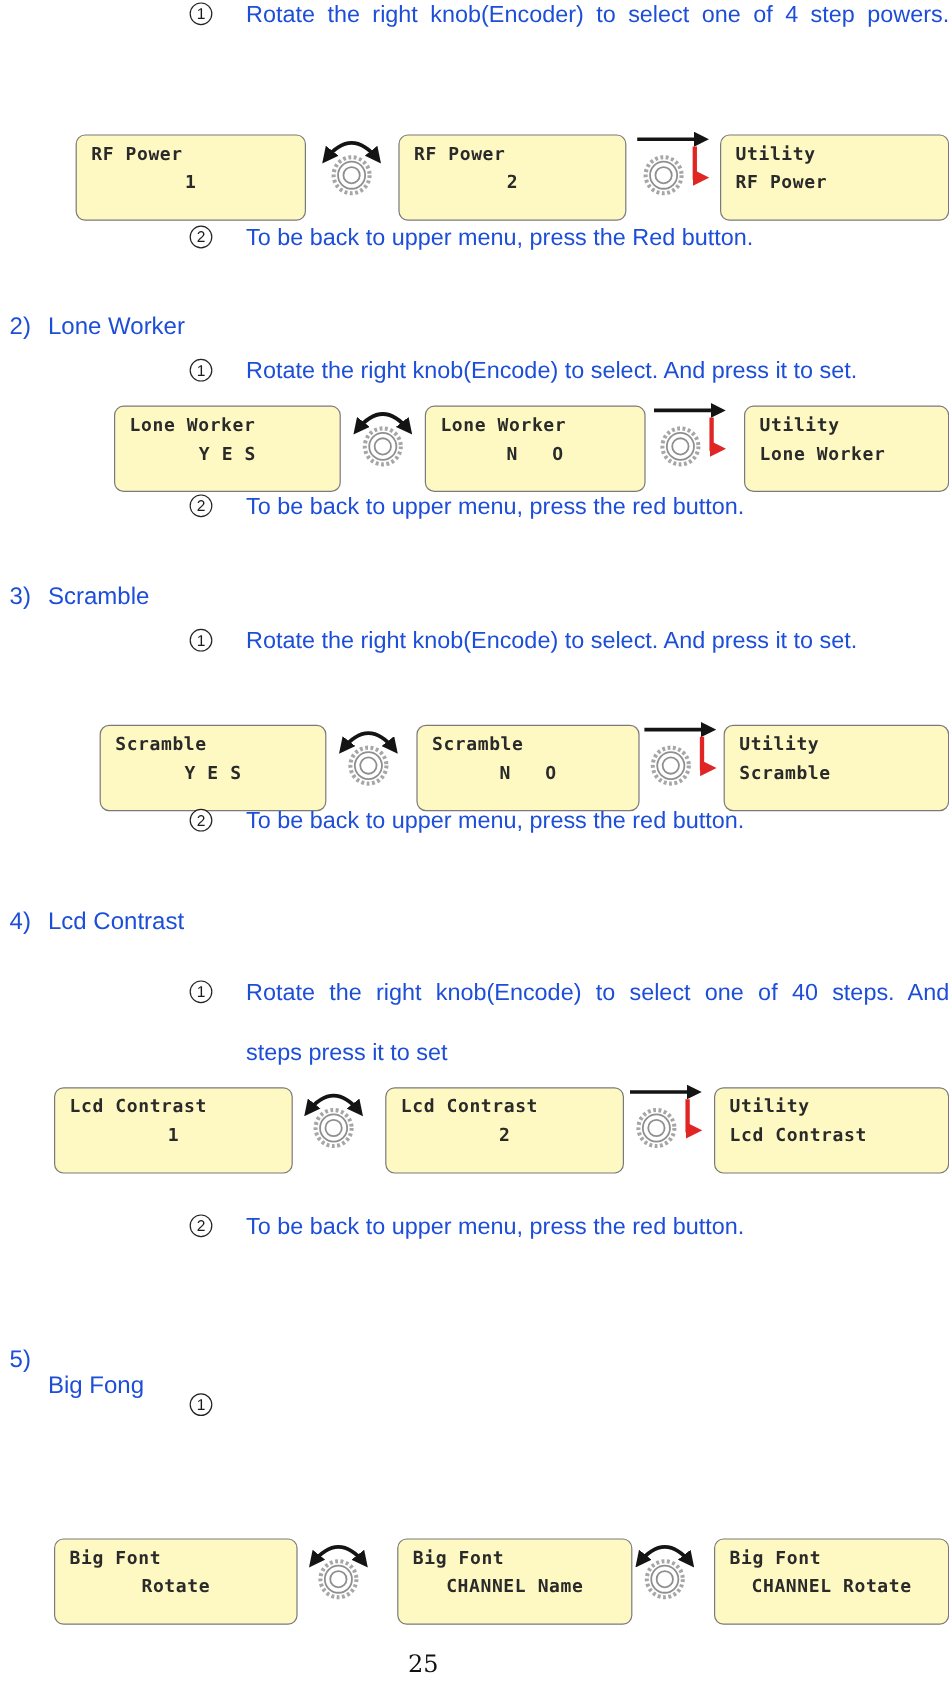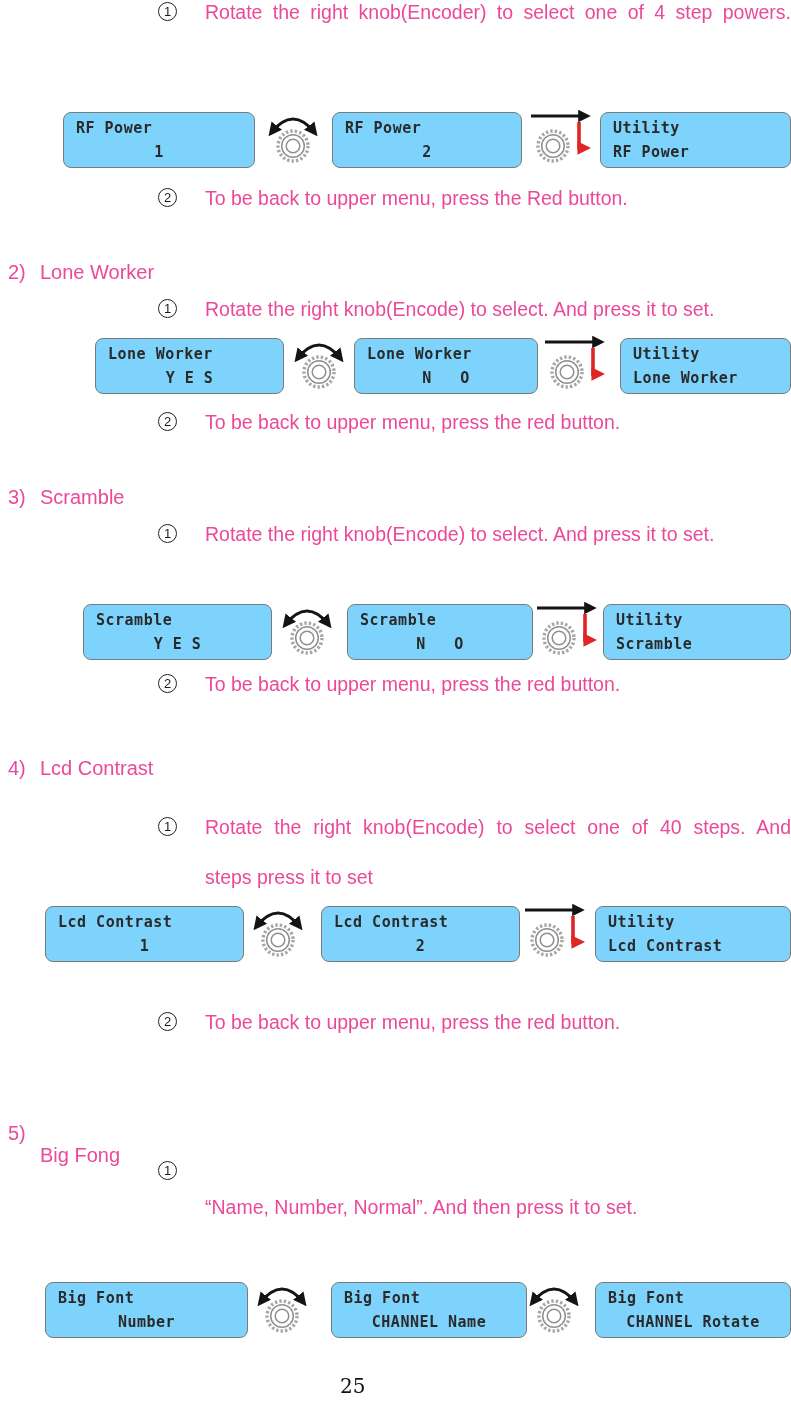--- a/index.html
+++ b/index.html
@@ -9,21 +9,21 @@
     background:#ffffff;
     font-family:"Liberation Sans", sans-serif;
     color:#1b1b1b;
     overflow:hidden;
   }
   .abs{position:absolute;}
   .body-text{
     font-size:19.5px;
     line-height:23px;
     white-space:nowrap;
-    color:#ec4899;
+    color:#1d4ed8;
   }
   .jline{
     width:586px;
     white-space:normal;
     text-align:justify;
     text-align-last:justify;
   }
   .heading{
     font-size:20px;
     white-space:nowrap;
@@ -33,25 +33,25 @@
     width:19px;height:19px;
     border:1.4px solid #222;
     border-radius:50%;
     display:flex;align-items:center;justify-content:center;
     font-size:13px;
     box-sizing:border-box;
     background:#fff;
   }
   .lcd-box{
     position:absolute;
-    height:56px;
+    height:72px;
     box-sizing:border-box;
     border:1.6px solid #7a7a7a;
     border-radius:8px;
-    background:#7dd3fc;
+    background:#fef9c3;
     font-family:"DejaVu Sans Mono", monospace;
     font-size:15px;
     font-weight:bold;
     letter-spacing:0.5px;
     color:#2a2a2a;
   }
   .lcd-l1{
     position:absolute;left:12px;top:6px;white-space:pre;
   }
   .lcd-l2{
@@ -208,25 +208,24 @@
     <div class="lcd-l2 left">Lcd Contrast</div>
   </div>
 
   <span class="circle-num" style="left:158px;top:1012px">2</span>
   <div class="abs body-text" style="left:205px;top:1011px">To be back to upper menu, press the red button.</div>
 
   <div class="abs body-text heading" style="left:8px;top:1122px">5)</div>
   <div class="abs body-text heading" style="left:40px;top:1144px">Big Fong</div>
 
   <span class="circle-num" style="left:158px;top:1161px">1</span>
-  <div class="abs body-text" style="left:205px;top:1196px">“Name, Number, Normal”. And then press it to set.</div>
 
   <div class="lcd-box" style="left:45px;top:1282px;width:203px">
     <div class="lcd-l1">Big Font</div>
-    <div class="lcd-l2">Number</div>
+    <div class="lcd-l2">Rotate</div>
   </div>
   <svg class="abs icon" style="left:250px;top:1279px" width="64" height="58">
       <use href="#sym-rotate"></use>
     </svg>
   <div class="lcd-box" style="left:331px;top:1282px;width:196px">
     <div class="lcd-l1">Big Font</div>
     <div class="lcd-l2">CHANNEL Name</div>
   </div>
   <svg class="abs icon" style="left:522px;top:1279px" width="64" height="58">
       <use href="#sym-rotate"></use>

